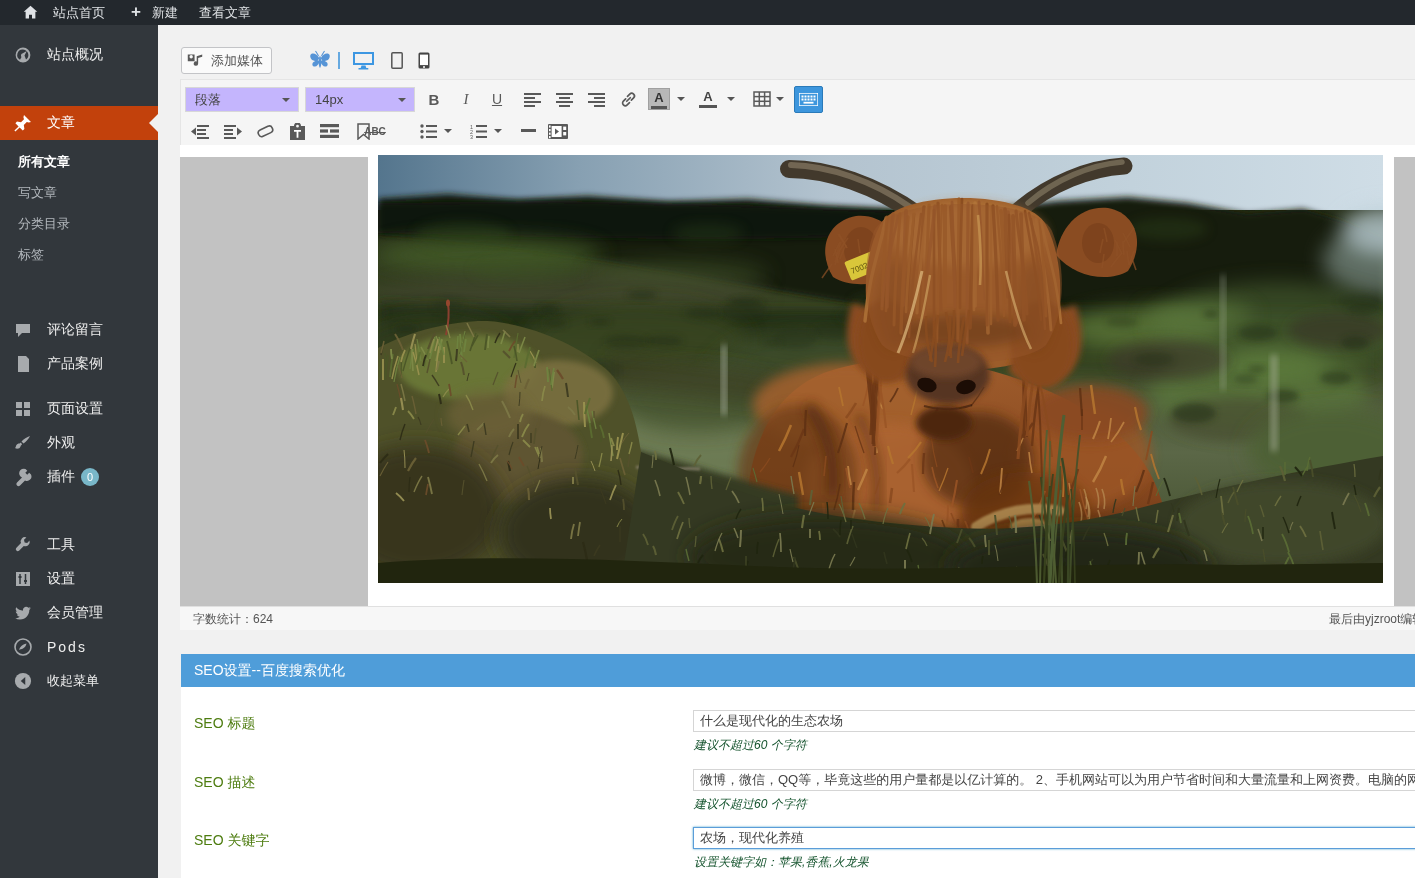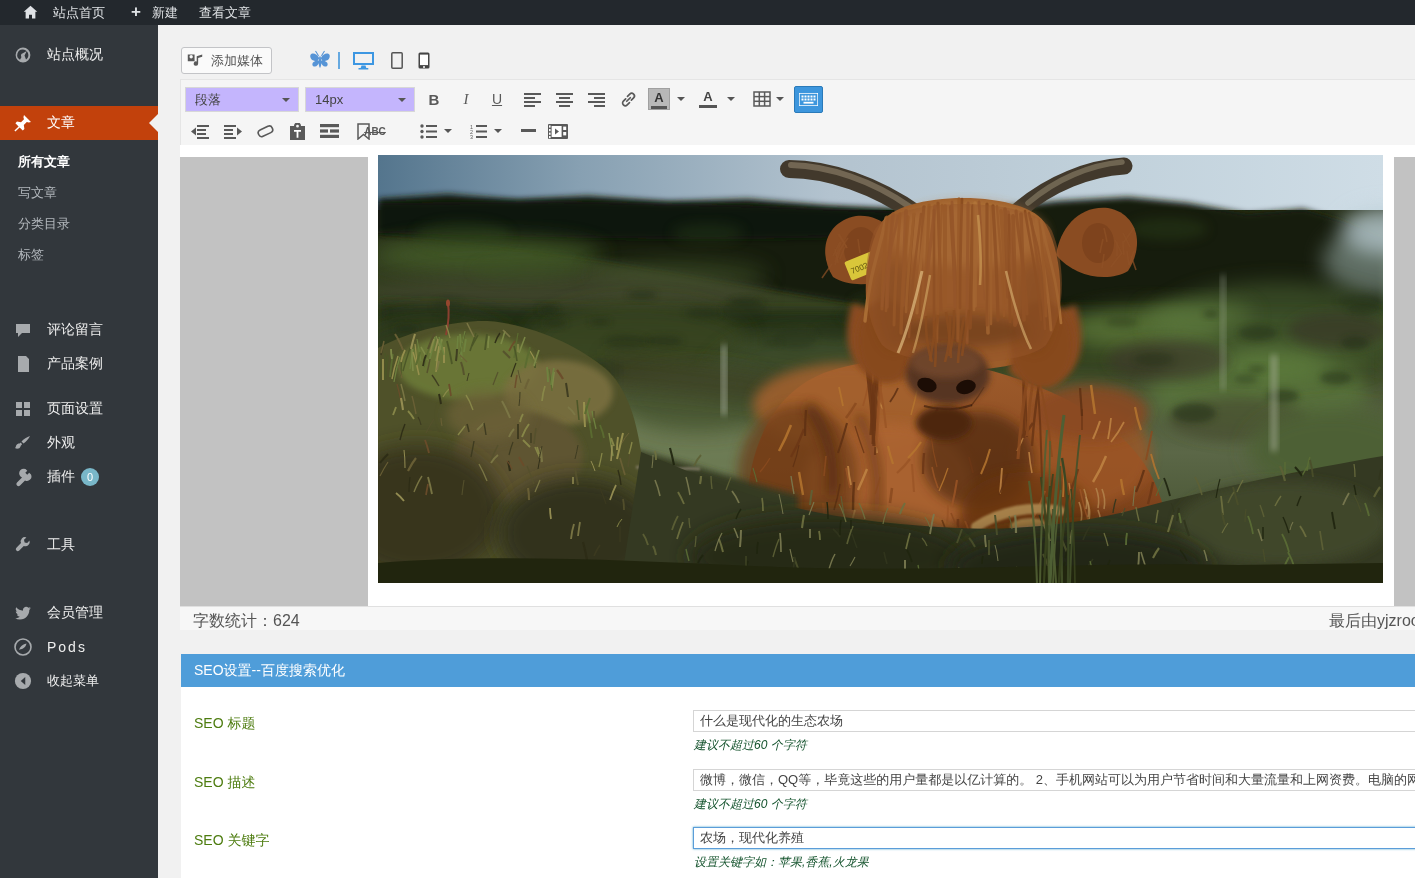--- a/index.html
+++ b/index.html
@@ -30,21 +30,21 @@
   font-size:13px; color:#444; line-height:23px; padding-left:9px; }
 .sel .car { position:absolute; right:8px; top:10px; width:0; height:0;
   border:4px solid transparent; border-top-color:#555; border-bottom-width:0; }
 .tbtn { position:absolute; width:28px; height:26px; display:flex; align-items:center; justify-content:center; color:#595959; }
 .car2 { width:0; height:0; border:4px solid transparent; border-top-color:#555; border-bottom-width:0; display:inline-block; }
 #content { position:absolute; left:180px; top:145px; width:1235px; height:461px; background:#fff; }
 #grayL { position:absolute; left:0px; top:12px; width:188px; height:449px; background:#c2c2c2; }
 #grayR { position:absolute; left:1214px; top:12px; width:21px; height:449px; background:#c2c2c2; }
 #photo { position:absolute; left:198px; top:10px; width:1005px; height:428px; }
 #statusbar { position:absolute; left:180px; top:606px; width:1235px; height:24px;
-  background:#f7f7f7; border-top:1px solid #e0e0e0; font-size:16px; color:#555; }
+  background:#f7f7f7; border-top:1px solid #e0e0e0; font-size:12px; color:#555; }
 
 #seohead { position:absolute; left:181px; top:654px; width:1234px; height:33px;
   background:#4f9dd9; color:#fff; font-size:14px; line-height:33px; padding-left:13px; }
 #seobody { position:absolute; left:181px; top:687px; width:1234px; height:191px; background:#fff; }
 .seolabel { position:absolute; left:194px; font-size:14px; font-weight:normal; color:#4d7c0f; }
 .seoinput { position:absolute; left:693px; width:800px; height:22px; background:#fff;
   border:1px solid #d5d5d5; font-size:13px; color:#444; line-height:20px; padding-left:6px;
   white-space:nowrap; overflow:hidden; }
 .seohint { position:absolute; left:694px; font-size:12px; color:#14532d;font-style:italic; }
 </style>
@@ -115,20 +115,35 @@
         <path d="M12.5 2 l1.8 1.8 -2 2 1.9 1.9 2-2 L18 7.5 a4.5 4.5 0 0 1 -6 6 L7 18.5 a2.1 2.1 0 0 1 -3 -3 L9 10.5 a4.5 4.5 0 0 1 3.5 -8.5 z"></path>
       </svg>
       <span class="txt">插件</span>
     <span style="position:absolute;left:81px;top:8px;width:18px;height:18px;border-radius:50%;background:#79b7c9;color:#fff;font-size:11px;text-align:center;line-height:18px;">0</span>
     </div>
   <div class="mi" style="top:503px">
       <svg class="ico dash" viewBox="0 0 20 20" fill="#a7aaad">
         <path d="M16.5 5.5 a4.3 4.3 0 0 1 -5.7 5.4 L6 15.7 a2 2 0 0 1 -2.8 -2.8 L8 8.1 a4.3 4.3 0 0 1 5.4-5.7 L11 4.8 l.6 2.6 2.6.6 z"></path>
       </svg>
       <span class="txt">工具</span>
+    </div>
+  <div class="mi" style="top:537px">
+      <svg class="ico dash" viewBox="0 0 20 20" fill="#a7aaad">
+        <path d="M3 3 h14 v14 H3 Z M6 5 v4 M6 11 v4 M12 5 v2 M12 9 v6" stroke="#32373c" stroke-width="1.6" fill="#a7aaad"></path>
+        <rect x="3" y="3" width="14" height="14"></rect>
+        <g stroke="#32373c" stroke-width="1.5">
+          <line x1="7" y1="5" x2="7" y2="15"></line>
+          <line x1="12.5" y1="5" x2="12.5" y2="15"></line>
+        </g>
+        <g fill="#32373c">
+          <rect x="5.5" y="7" width="3" height="2"></rect>
+          <rect x="11" y="11" width="3" height="2"></rect>
+        </g>
+      </svg>
+      <span class="txt">设置</span>
     </div>
   <div class="mi" style="top:571px">
       <svg class="ico dash" viewBox="0 0 20 20" fill="#a7aaad">
         <path d="M18 5.3 c-.6.3-1.2.4-1.9.5 .7-.4 1.2-1 1.4-1.8 -.6.4-1.3.6-2.1.8 A3.2 3.2 0 0 0 9.9 7 c0 .3 0 .5.1.7 A9.2 9.2 0 0 1 3.3 4.3 a3.2 3.2 0 0 0 1 4.3 c-.5 0-1-.1-1.5-.4 0 1.6 1.1 2.9 2.6 3.2 -.5.1-1 .2-1.5.1 .4 1.3 1.6 2.2 3 2.3 A6.5 6.5 0 0 1 2 15.1 a9.1 9.1 0 0 0 5 1.5 c6 0 9.3-5 9.3-9.3 v-.4 c.6-.5 1.2-1.1 1.7-1.6 z"></path>
       </svg>
       <span class="txt">会员管理</span>
     </div>
   <div class="mi" style="top:605px">
       <svg class="ico dash" viewBox="0 0 20 20">
         <circle cx="10" cy="10" r="8" fill="none" stroke="#a7aaad" stroke-width="1.6"></circle>

